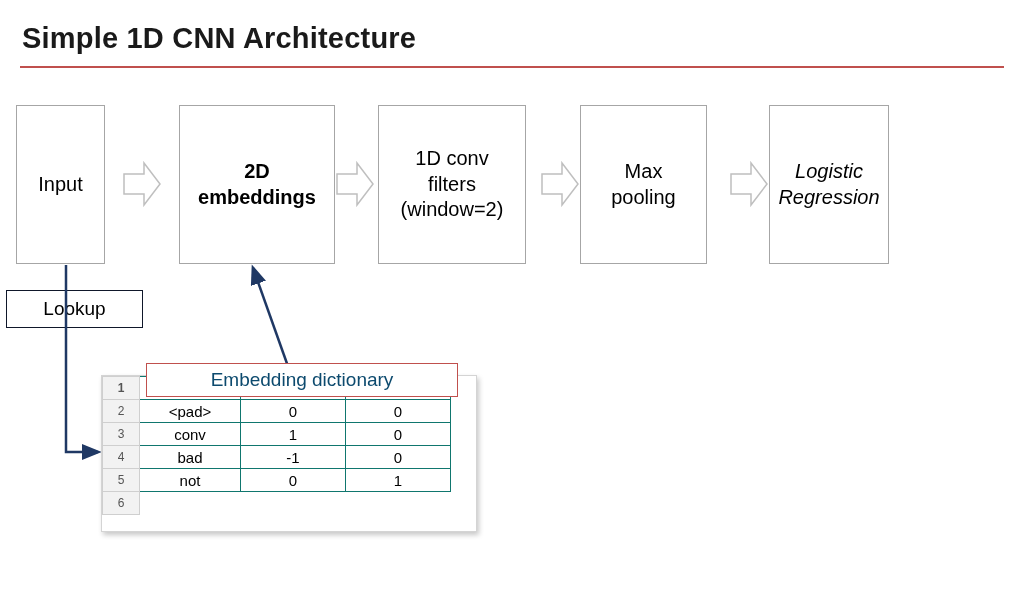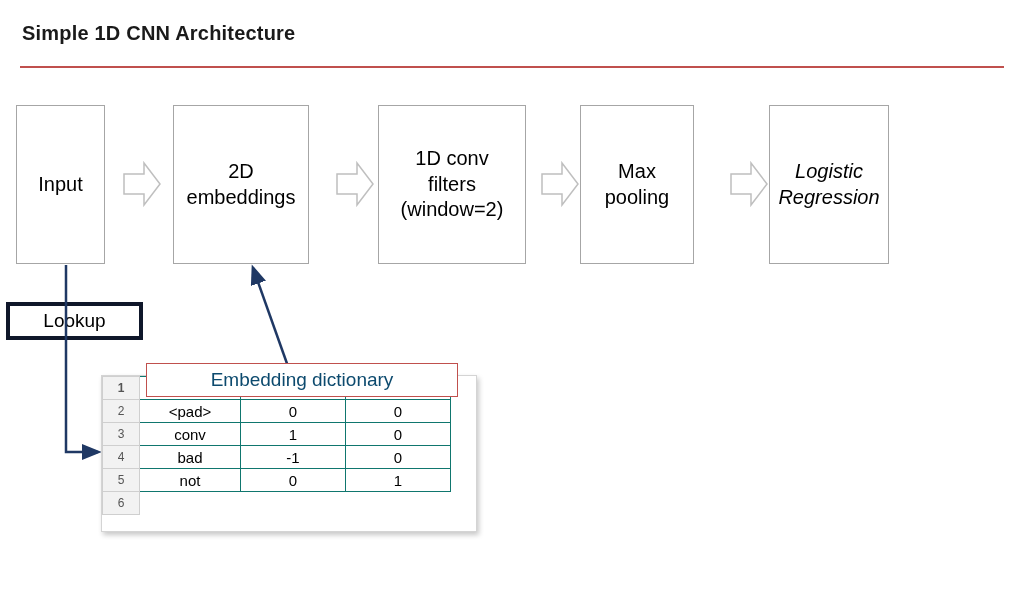--- a/index.html
+++ b/index.html
@@ -14,21 +14,21 @@
     font-family: "Liberation Sans", sans-serif;
     color: #000000;
     overflow: hidden;
   }
 
   
   #slide-title {
     position: absolute;
     left: 22px;
     top: 22px;
-    font-size: 20px;
+    font-size: 29px;
     font-weight: bold;
     color: #1a1a1a;
     letter-spacing: 0.2px;
   }
   #title-rule {
     position: absolute;
     left: 20px;
     top: 66px;
     width: 984px;
     height: 2px;
@@ -45,48 +45,48 @@
     align-items: center;
     justify-content: center;
     text-align: center;
     font-size: 20px;
     line-height: 1.28;
     color: #000000;
     top: 105px;
     height: 159px;
   }
   #box-input       { left: 16px;  width: 89px;  }
-  #box-embeddings  { left: 173px; width: 136px; }
+  #box-embeddings  { left: 179px; width: 156px; font-weight: bold; }
   #box-conv        { left: 378px; width: 148px; }
-  #box-pool        { left: 580px; width: 114px; }
+  #box-pool        { left: 580px; width: 127px; }
   #box-logreg      { left: 769px; width: 120px; font-style: italic; }
 
   .pipeline-box .box-label { padding: 0 6px; white-space: pre-line; }
 
   
   .block-arrow {
     position: absolute;
     top: 160px;
     width: 40px;
     height: 48px;
   }
   #arrow-1 { left: 122px; }
   #arrow-2 { left: 335px; }
   #arrow-3 { left: 540px; }
   #arrow-4 { left: 729px; }
 
   
   #box-lookup {
     position: absolute;
     left: 6px;
-    top: 302px;
+    top: 290px;
     width: 137px;
     height: 38px;
     box-sizing: border-box;
-    border: 4px solid #0f172a;
+    border: 1px solid #0f172a;
     background: #ffffff;
     display: flex;
     align-items: center;
     justify-content: center;
     font-size: 19px;
   }
 
   
   #connector-layer {
     position: absolute;

